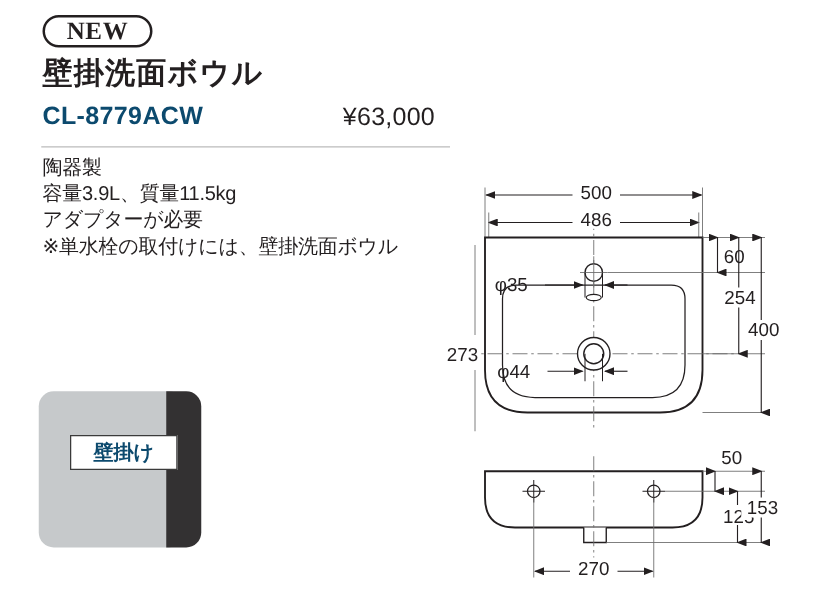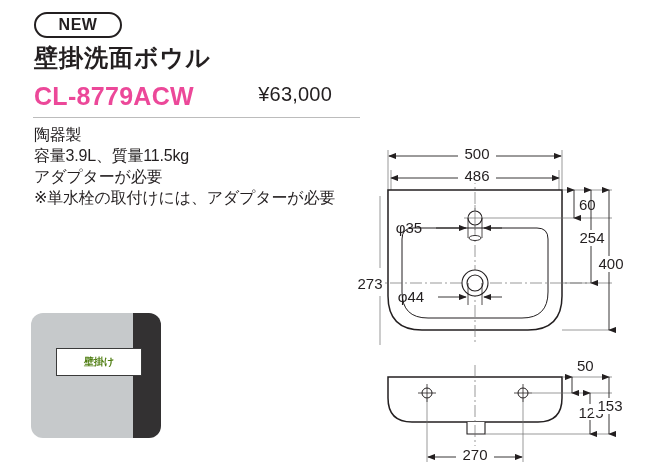--- a/index.html
+++ b/index.html
@@ -19,43 +19,43 @@
 
   .new-badge{
     position:absolute;left:34px;top:12px;
     width:88px;height:26px;
     border:2.2px solid #231f20;
     border-radius:13px;
     display:flex;align-items:center;justify-content:center;
     box-sizing:border-box;
   }
   .new-badge span{
-    font-size:16px;font-weight:bold;letter-spacing:0.5px;
-    line-height:1;color:#231f20;
+    font-size:20px;font-weight:bold;letter-spacing:0.5px;
+    line-height:1;color:#231f20;font-family:Liberation Serif, serif;
   }
 
   .product-title{
     position:absolute;left:34px;top:42px;
     font-size:24px;font-weight:bold;
     letter-spacing:1px;
     color:#231f20;
     white-space:nowrap;
     text-align:right;
   }
 
   .model-row{
     position:absolute;left:34px;top:82px;width:320px;height:30px;
   }
   .model-no{
     position:absolute;left:0;top:0;
-    font-size:25px;font-weight:bold;letter-spacing:0.3px;
-    color:#ec4899;white-space:nowrap;
+    font-size:20px;font-weight:bold;letter-spacing:0.3px;
+    color:#0c4a6e;white-space:nowrap;
   }
   .price{
-    position:absolute;right:22px;top:1px;
+    position:absolute;right:6px;top:1px;
     font-size:20px;font-weight:normal;letter-spacing:0.2px;
     color:#231f20;white-space:nowrap;
   }
 
   .rule{
     position:absolute;left:33px;top:117px;
     width:327px;height:1px;background:#bcbcbc;
   }
 
   .spec-list{
@@ -103,21 +103,21 @@
   }
   .mount-label{
     position:absolute;left:25px;top:35px;
     width:86px;height:28px;
     background:#ffffff;
     border:1.6px solid #3a3a3a;
     box-sizing:border-box;
     display:flex;align-items:center;justify-content:center;
   }
   .mount-label span{
-    font-size:10px;font-weight:bold;color:#4d7c0f;letter-spacing:0px;
+    font-size:16px;font-weight:bold;color:#0c4a6e;letter-spacing:0px;
   }
 
   
   .drawing{position:absolute;left:350px;top:0;width:300px;height:476px;}
   .drawing svg{display:block;}
   .dim-text{
     font-family:"Liberation Sans","DejaVu Sans",sans-serif;
     font-size:15px;fill:#231f20;
   }
 </style>
@@ -138,21 +138,21 @@
       <div class="model-no">CL-8779ACW</div>
       <div class="price">¥63,000</div>
     </div>
 
     <div class="rule"></div>
 
     <div class="spec-list">
       <div class="spec-line">陶器製</div>
       <div class="spec-line">容量3.9L、質量11.5kg</div>
       <div class="spec-line">アダプターが必要</div>
-      <div class="spec-line">※単水栓の取付けには、アダプターが必要</div>
+      <div class="spec-line">※単水栓の取付けには、壁掛洗面ボウル</div>
     </div>
 
 
     <div class="mount-icon">
       <div class="mount-body"></div>
       <div class="mount-wall"></div>
       <div class="mount-label">
         <span>壁掛け</span>
       </div>
     </div>

